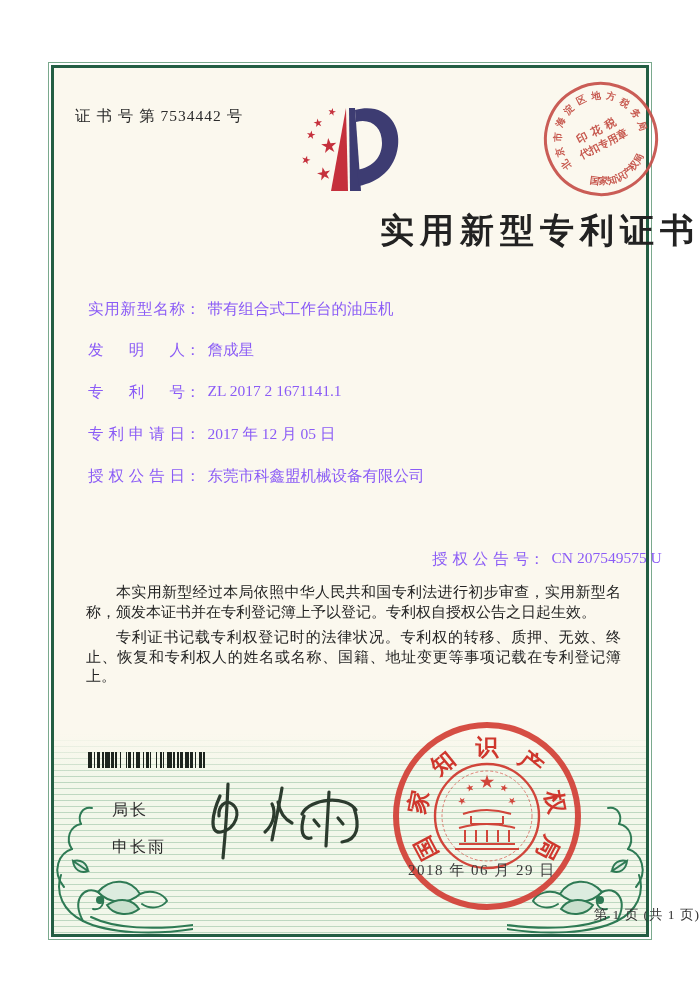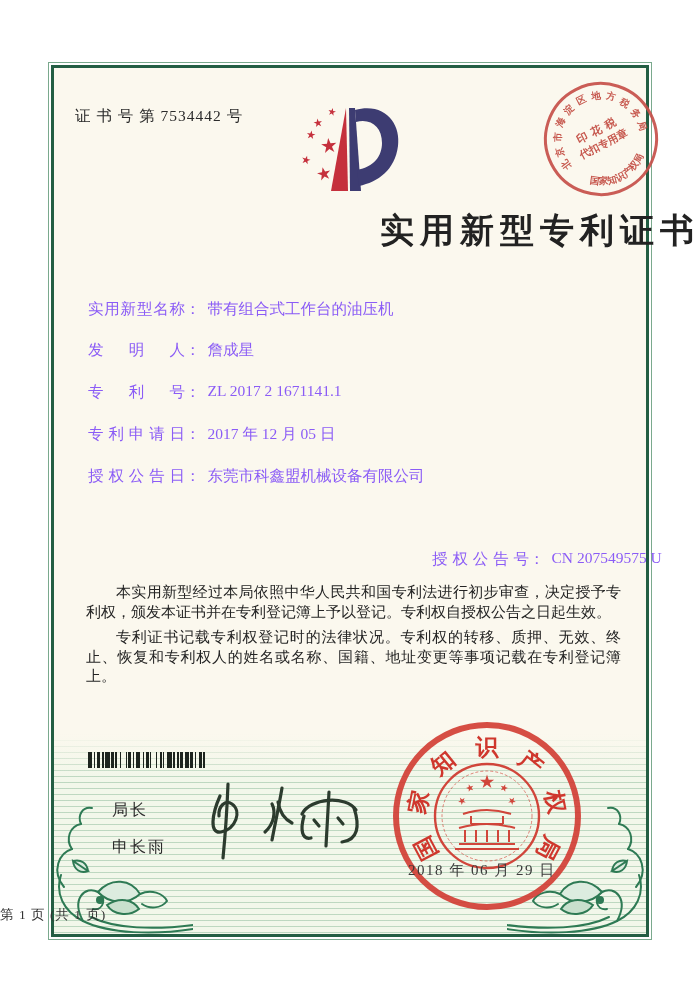--- a/index.html
+++ b/index.html
@@ -65,21 +65,21 @@
   .stamp { position: absolute; left: 544px; top: 82px; width: 114px; height: 114px; transform: rotate(-27deg); z-index: 6; opacity: 0.92; }
   .stamp-ring { position: absolute; inset: 0; border: 3px solid #c6504a; border-radius: 50%; }
   .stamp-arc { position: absolute; inset: 0; color: #c24a40; font-weight: bold; }
   .stamp-line1 { position: absolute; left: 0; right: 0; top: 40px; text-align: center; font-size: 11px; font-weight: bold; color: #c24a40; letter-spacing: 1px; }
   .stamp-line2 { position: absolute; left: 0; right: 0; top: 56px; text-align: center; font-size: 10.5px; font-weight: bold; color: #c24a40; }
   
   .flourish { position: absolute; width: 150px; height: 138px; z-index: 3; }
   .flourish-left { left: 43px; top: 801px; }
   .flourish-right { left: 507px; top: 801px; transform: scaleX(-1); }
   
-  .footer { position: absolute; left: 0; right: 0; top: 906px; text-align: left; font-size: 13.5px; color: #333; letter-spacing: 1px; z-index: 4; }
+  .footer { position: absolute; left: 0; right: 0; top: 906px; text-align: right; font-size: 13.5px; color: #333; letter-spacing: 1px; z-index: 4; }
 </style>
 </head>
 <body>
 
 <div class="page">
 
   <div class="border-outer">
     <div class="border-inner"></div>
   </div>
 
@@ -152,21 +152,21 @@
     <span class="flabel">专利申请日</span><span class="fcolon">：</span><span class="fvalue">2017 年 12 月 05 日</span>
   </div>
   <div class="field-row" style="top:466px">
     <span class="flabel">授权公告日</span><span class="fcolon">：</span><span class="fvalue">东莞市科鑫盟机械设备有限公司</span>
   </div>
   <div class="field-row row-grantno" style="top:549px">
     <span class="flabel">授权公告号</span><span class="fcolon">：</span><span class="fvalue">CN 207549575 U</span>
   </div>
 
   <div class="paras">
-    <p>本实用新型经过本局依照中华人民共和国专利法进行初步审查，决定授予专利权，颁发本证书并在专利登记簿上予以登记。专利权自授权公告之日起生效。</p>
+    <p>本实用新型经过本局依照中华人民共和国专利法进行初步审查，实用新型名称，颁发本证书并在专利登记簿上予以登记。专利权自授权公告之日起生效。</p>
     <p>专利证书记载专利权登记时的法律状况。专利权的转移、质押、无效、终止、恢复和专利权人的姓名或名称、国籍、地址变更等事项记载在专利登记簿上。</p>
   </div>
 
   <div class="barcode" id="barcode"><i style="width: 4.35px; background: rgb(29, 36, 31);"></i><i style="width: 1.45px; background: transparent;"></i><i style="width: 1.45px; background: rgb(29, 36, 31);"></i><i style="width: 1.45px; background: transparent;"></i><i style="width: 2.9px; background: rgb(29, 36, 31);"></i><i style="width: 2.9px; background: transparent;"></i><i style="width: 1.45px; background: rgb(29, 36, 31);"></i><i style="width: 1.45px; background: transparent;"></i><i style="width: 4.35px; background: rgb(29, 36, 31);"></i><i style="width: 1.45px; background: transparent;"></i><i style="width: 2.9px; background: rgb(29, 36, 31);"></i><i style="width: 1.45px; background: transparent;"></i><i style="width: 1.45px; background: rgb(29, 36, 31);"></i><i style="width: 2.9px; background: transparent;"></i><i style="width: 1.45px; background: rgb(29, 36, 31);"></i><i style="width: 4.35px; background: transparent;"></i><i style="width: 1.45px; background: rgb(29, 36, 31);"></i><i style="width: 1.45px; background: transparent;"></i><i style="width: 2.9px; background: rgb(29, 36, 31);"></i><i style="width: 1.45px; background: transparent;"></i><i style="width: 1.45px; background: rgb(29, 36, 31);"></i><i style="width: 1.45px; background: transparent;"></i><i style="width: 4.35px; background: rgb(29, 36, 31);"></i><i style="width: 2.9px; background: transparent;"></i><i style="width: 1.45px; background: rgb(29, 36, 31);"></i><i style="width: 1.45px; background: transparent;"></i><i style="width: 2.9px; background: rgb(29, 36, 31);"></i><i style="width: 1.45px; background: transparent;"></i><i style="width: 1.45px; background: rgb(29, 36, 31);"></i><i style="width: 4.35px; background: transparent;"></i><i style="width: 1.45px; background: rgb(29, 36, 31);"></i><i style="width: 2.9px; background: transparent;"></i><i style="width: 1.45px; background: rgb(29, 36, 31);"></i><i style="width: 1.45px; background: transparent;"></i><i style="width: 1.45px; background: rgb(29, 36, 31);"></i><i style="width: 2.9px; background: transparent;"></i><i style="width: 4.35px; background: rgb(29, 36, 31);"></i><i style="width: 1.45px; background: transparent;"></i><i style="width: 1.45px; background: rgb(29, 36, 31);"></i><i style="width: 2.9px; background: transparent;"></i><i style="width: 1.45px; background: rgb(29, 36, 31);"></i><i style="width: 1.45px; background: transparent;"></i><i style="width: 2.9px; background: rgb(29, 36, 31);"></i><i style="width: 1.45px; background: transparent;"></i><i style="width: 4.35px; background: rgb(29, 36, 31);"></i><i style="width: 1.45px; background: transparent;"></i><i style="width: 2.9px; background: rgb(29, 36, 31);"></i><i style="width: 1.45px; background: transparent;"></i><i style="width: 1.45px; background: rgb(29, 36, 31);"></i><i style="width: 2.9px; background: transparent;"></i><i style="width: 2.9px; background: rgb(29, 36, 31);"></i><i style="width: 1.45px; background: transparent;"></i><i style="width: 1.45px; background: rgb(29, 36, 31);"></i><i style="width: 4.35px; background: transparent;"></i></div>
 
   <div class="issuer-title">局长</div>
   <div class="issuer-name">申长雨</div>
 
   <svg class="signature" viewBox="0 0 185 85">
     <g fill="none" stroke="#2c3b2e" stroke-width="3.2" stroke-linecap="round">

